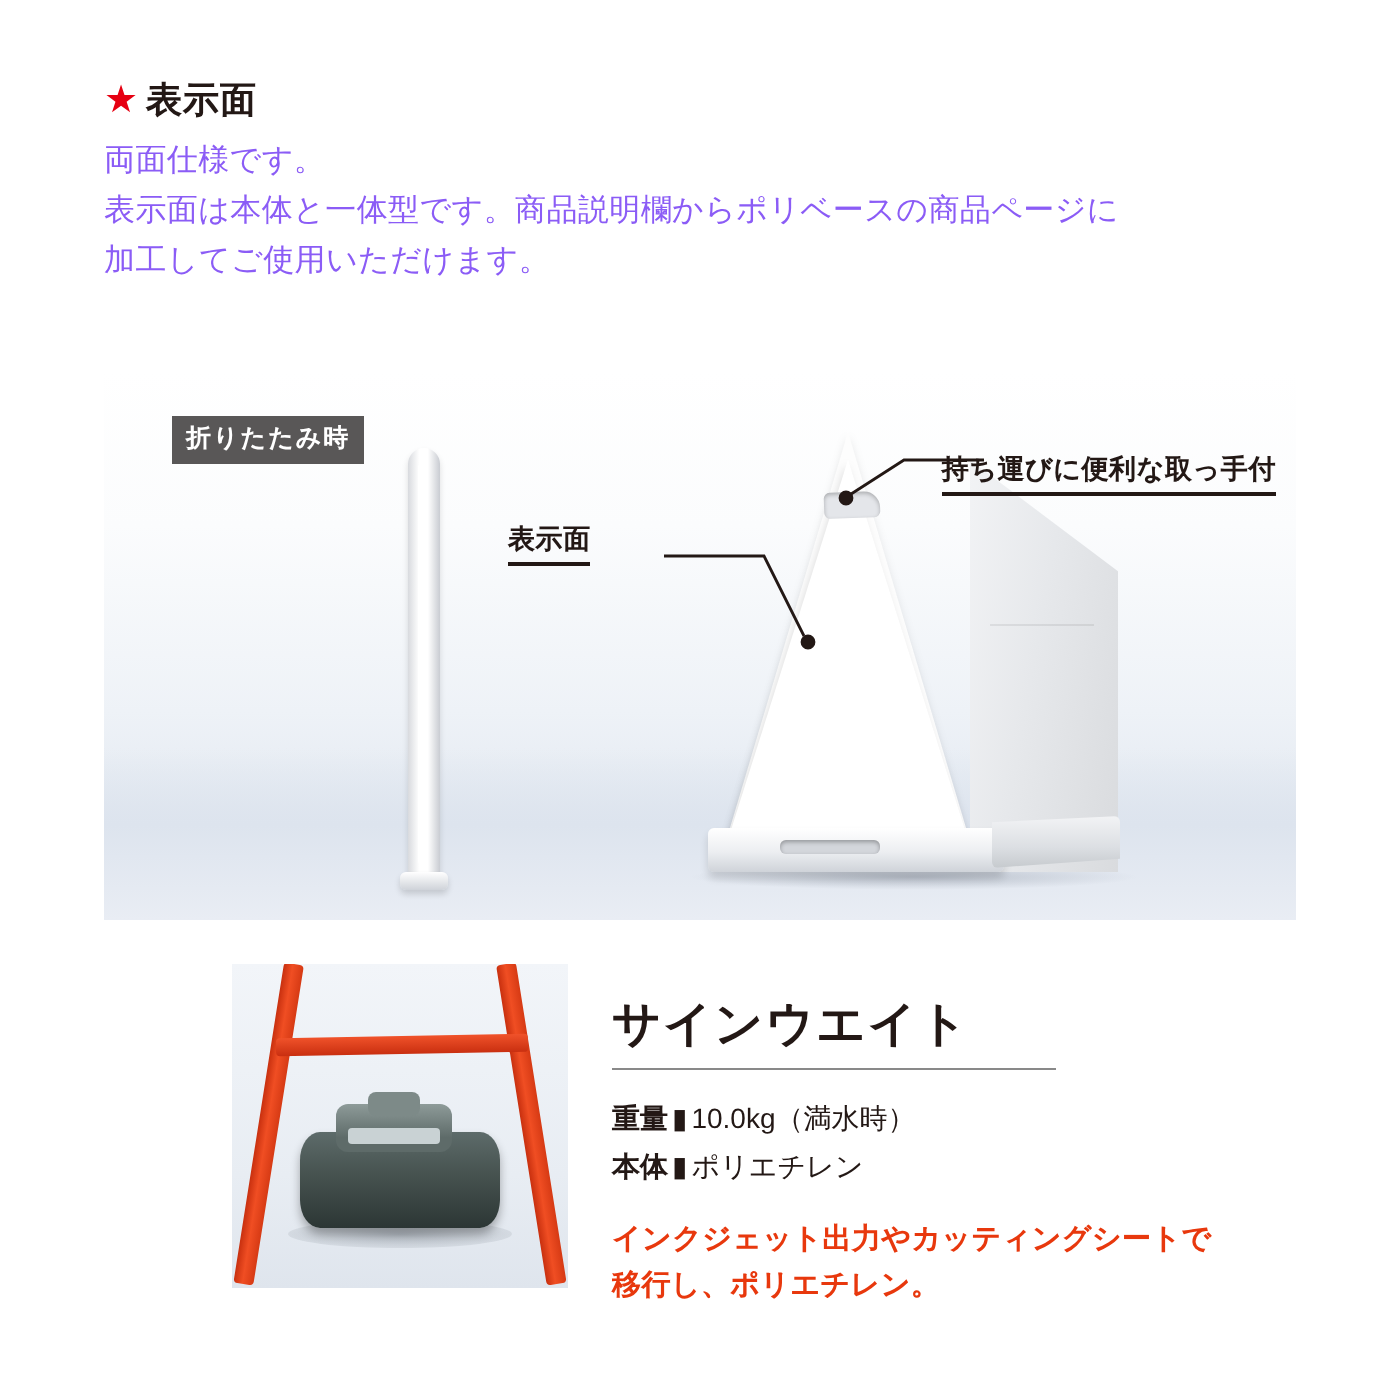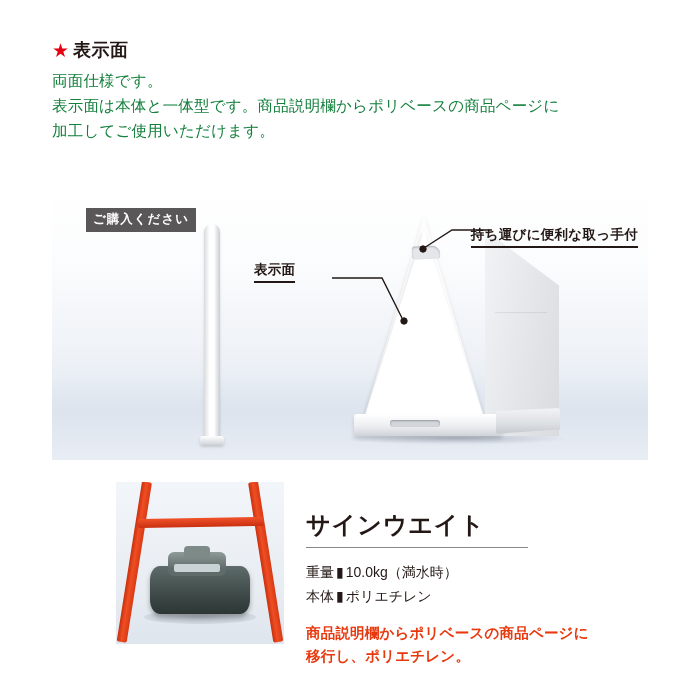--- a/index.html
+++ b/index.html
@@ -41,21 +41,21 @@
   .heading-title {
     font-size: 18px;
     font-weight: bold;
     letter-spacing: 0.5px;
     color: #231815;
   }
   .desc {
     margin-top: 6px;
     font-size: 15.5px;
     line-height: 1.62;
-    color: #15803d;
+    color: #8b5cf6;
     letter-spacing: 0.2px;
   }
   .desc div {
     white-space: nowrap;
   }
 
   
   .photo-panel {
     position: absolute;
     left: 52px;
@@ -320,21 +320,21 @@
     top: 128px;
     width: 112px;
     height: 14px;
     background: radial-gradient(ellipse at center, rgba(80,90,100,0.35), rgba(80,90,100,0));
     border-radius: 50%;
   }
 
   .info-block {
     position: absolute;
     left: 306px;
-    top: 509px;
+    top: 496px;
     width: 360px;
   }
   .info-title {
     font-size: 24px;
     font-weight: bold;
     color: #231815;
     letter-spacing: 1px;
     padding-bottom: 6px;
   }
   .info-rule {
@@ -342,21 +342,21 @@
     height: 1px;
     background: #898989;
     margin-bottom: 12px;
   }
   .spec-row {
     font-size: 14px;
     line-height: 1.72;
     color: #231815;
     white-space: nowrap;
   }
-  .spec-row .key { font-weight: normal; }
+  .spec-row .key { font-weight: bold; }
   .spec-row .sep { color: #231815; padding: 0 2px; }
   .note {
     margin-top: 14px;
     font-size: 14.5px;
     line-height: 1.58;
     color: #e8380d;
     font-weight: bold;
     letter-spacing: 0.2px;
   }
   .note div { white-space: nowrap; }
@@ -374,21 +374,21 @@
     <div class="desc">
       <div>両面仕様です。</div>
       <div>表示面は本体と一体型です。商品説明欄からポリベースの商品ページに</div>
       <div>加工してご使用いただけます。</div>
     </div>
   </div>
 
   <div class="photo-panel">
     <div class="panel-floor"></div>
 
-    <div class="folded-label">ご購入ください</div>
+    <div class="folded-label">折りたたみ時</div>
 
     <div class="folded-board"></div>
     <div class="folded-base"></div>
 
     <div class="sign-shadow"></div>
     <div class="aframe">
       <div class="face"></div>
       <div class="side-panel"></div>
       <div class="front-panel"></div>
       <div class="handle-notch"></div>
@@ -424,18 +424,18 @@
     <div class="info-rule"></div>
 
     <div class="spec-row">
       <span class="key">重量</span><span class="sep">▮</span><span class="val">10.0kg（満水時）</span>
     </div>
     <div class="spec-row">
       <span class="key">本体</span><span class="sep">▮</span><span class="val">ポリエチレン</span>
     </div>
 
     <div class="note">
-      <div>商品説明欄からポリベースの商品ページに</div>
+      <div>インクジェット出力やカッティングシートで</div>
       <div>移行し、ポリエチレン。</div>
     </div>
   </div>
 
 </div>
 
 </body></html>

